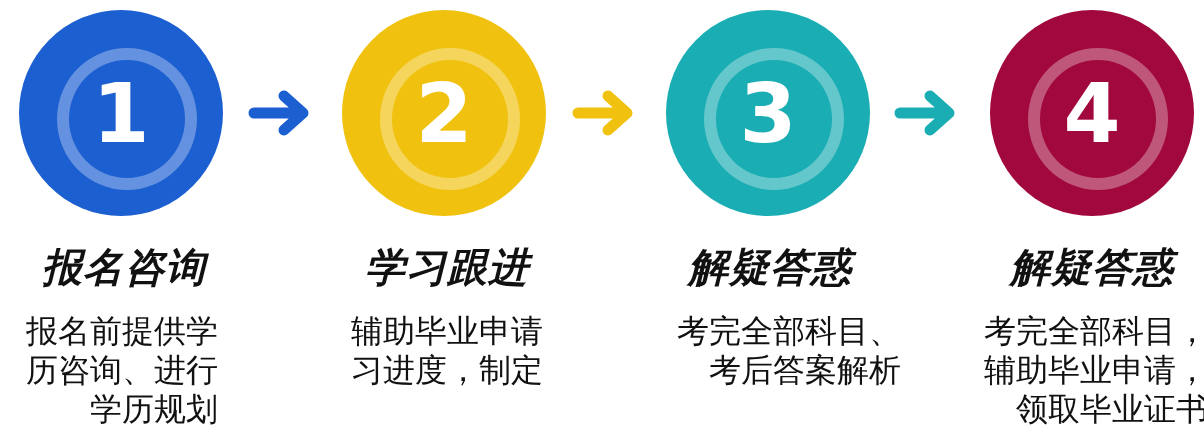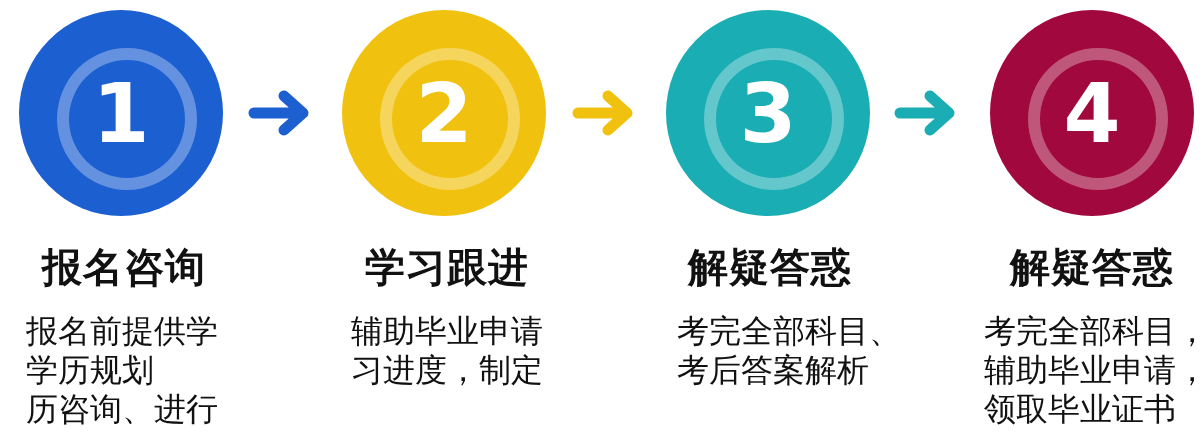--- a/index.html
+++ b/index.html
@@ -1,23 +1,23 @@
 <!DOCTYPE html>
 <html><head>
 <meta charset="utf-8">
 <style>
   html,body{margin:0;padding:0;background:#ffffff;}
   body{width:1204px;height:434px;position:relative;overflow:hidden;font-family:"DejaVu Sans","Liberation Sans",sans-serif;}
   .circle{position:absolute;top:10px;width:204px;height:206px;border-radius:50%;}
   .ring{position:absolute;left:38px;top:38px;width:116px;height:118px;border-radius:50%;border:12px solid rgba(255,255,255,0.32);}
   .num{position:absolute;left:0;top:0;width:204px;height:206px;display:flex;align-items:center;justify-content:center;color:#fff;font-weight:bold;font-size:82px;font-family:"DejaVu Sans","Liberation Sans",sans-serif;}
   .arrow{position:absolute;top:88px;width:64px;height:50px;}
-  .title{position:absolute;top:240px;font-size:40px;font-weight:bold;color:#111;letter-spacing:1px;white-space:nowrap;}
+  .title{position:absolute;top:240px;font-size:40px;font-weight:bold;color:#111;letter-spacing:1px;white-space:nowrap;font-style:italic;}
   .desc{position:absolute;top:312px;font-size:32px;line-height:39px;color:#111;white-space:nowrap;}
-  .desc div{height:39px;}
+  .desc div{height:39px;text-align:right;}
 </style>
 </head>
 <body>
 
 <div class="circle" style="left:19px;background:#1C5FD1;">
   <div class="ring"></div>
   <div class="num">1</div>
 </div>
 <svg class="arrow" style="left:248px;" viewBox="0 0 64 50">
   <path d="M6 25 H54 M36 8 L55 25 L36 42" fill="none" stroke="#1C5FD1" stroke-width="11" stroke-linecap="round" stroke-linejoin="round"></path>
@@ -44,22 +44,22 @@
   <div class="num">4</div>
 </div>
 
 <div class="title" style="left:42px;">报名咨询</div>
 <div class="title" style="left:365px;">学习跟进</div>
 <div class="title" style="left:688px;">解疑答惑</div>
 <div class="title" style="left:1010px;">解疑答惑</div>
 
 <div class="desc" style="left:26px;">
   <div>报名前提供学</div>
+  <div>历咨询、进行</div>
   <div>学历规划</div>
-  <div>历咨询、进行</div>
 </div>
 <div class="desc" style="left:351px;">
   <div>辅助毕业申请</div>
   <div>习进度，制定</div>
 </div>
 <div class="desc" style="left:677px;">
   <div>考完全部科目、</div>
   <div>考后答案解析</div>
 </div>
 <div class="desc" style="left:984px;">

